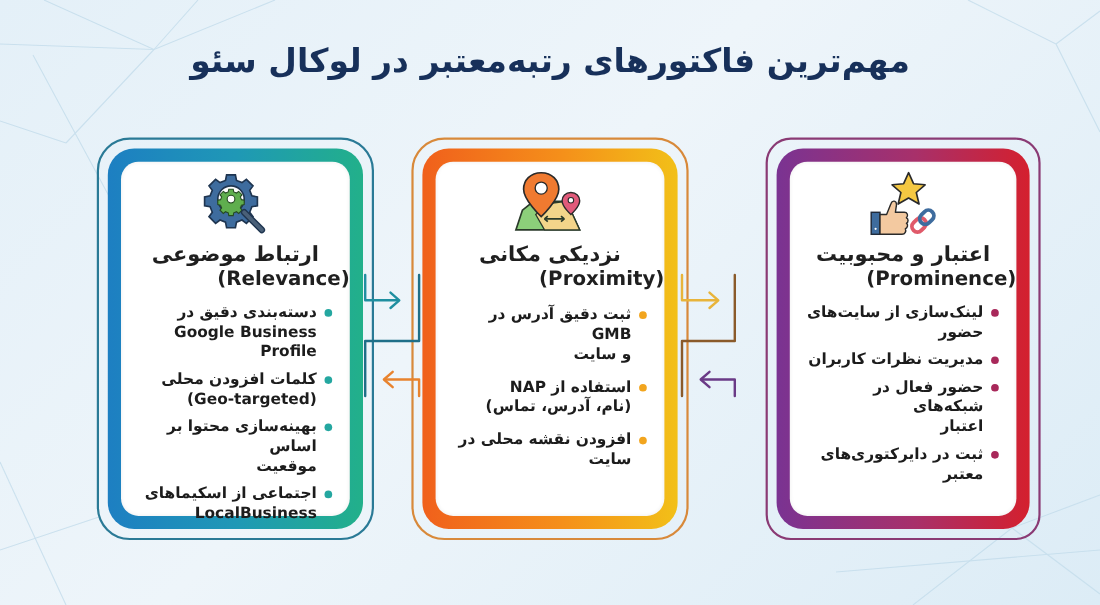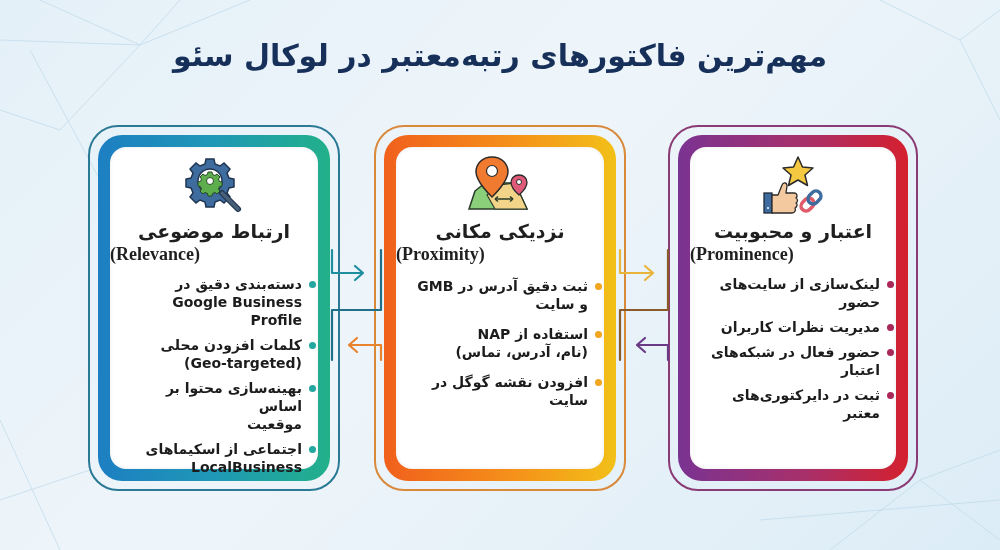--- a/index.html
+++ b/index.html
@@ -36,45 +36,44 @@
       padding-top: 8px;
       box-shadow: inset 0 0 4px rgba(0,0,0,0.08);
     }
     .icon-wrap { display: flex; justify-content: center; height: 62px; }
     .card-title {
       direction: rtl; text-align: center;
       font-size: 19px; font-weight: bold; color: #1f1f1f;
       margin-top: 2px; line-height: 24px;
     }
     .card-sub {
-      text-align: left;
+      text-align: right;
       font-size: 18px; font-weight: bold; color: #1f1f1f;
       line-height: 22px;
-      font-family: Liberation Serif, serif;
     }
     ul.items {
       list-style: none; direction: rtl;
-      margin-top: 10px; padding-right: 2px; padding-left: 8px;
+      margin-top: 10px; padding-right: 16px; padding-left: 8px;
     }
     ul.items li {
       position: relative;
       font-size: 14px; font-weight: bold; color: #1c1c1c;
       line-height: 18px;
       padding-right: 14px;
       margin-bottom: 7px;
     }
     ul.items li .dot {
       position: absolute; right: 0; top: 6px;
       width: 7px; height: 7px; border-radius: 50%;
       background: var(--dot);
     }
     ul.items li .line2 { display: block; }
     .c-left  { left: 88px;  width: 252px; --outline: #2a7a96; --grad: linear-gradient(90deg, #1d7fc2 0%, #1f98b6 50%, #22b08a 100%); --dot: #24a7a0; }
     .c-mid   { left: 374px; width: 252px; --outline: #d8893a; --grad: linear-gradient(90deg, #f0601c 0%, #f5901a 55%, #f2c018 100%); --dot: #f2a51e; }
-    .c-right { left: 668px; width: 250px; --outline: #8a3a74; --grad: linear-gradient(90deg, #7a3392 0%, #a8306a 55%, #d4202e 100%); --dot: #a8285a; }
+    .c-right { left: 696px; width: 250px; border-radius: 23px; --outline: #8a3a74; --grad: linear-gradient(90deg, #7a3392 0%, #a8306a 55%, #d4202e 100%); --dot: #a8285a; }
     .c-mid .panel ul.items { margin-top: 12px; }
     .c-mid ul.items li { margin-bottom: 12px; }
     .connectors { position: absolute; left: 0; top: 0; width: 1000px; height: 550px; pointer-events: none; }
   </style>
 </head>
 <body>
 
 <svg class="bg-lines" viewBox="0 0 1000 550">
   <g stroke="#c3dceb" stroke-width="1" fill="none" opacity="0.8">
     <line x1="0" y1="40" x2="140" y2="45"></line>
@@ -142,21 +141,21 @@
           <circle cx="27" cy="16" r="5.5" fill="#ffffff" stroke="#2a2a2a" stroke-width="1.2"></circle>
           <path d="M54,20 C49,20 46,23.5 46,27.5 C46,33 54,40 54,40 C54,40 62,33 62,27.5 C62,23.5 59,20 54,20 Z" fill="#e05a7a" stroke="#2a2a2a" stroke-width="1.3"></path>
           <circle cx="54" cy="27" r="2.5" fill="#ffffff" stroke="#2a2a2a" stroke-width="1"></circle>
         </svg>
       </div>
       <div class="card-title">نزدیکی مکانی</div>
       <div class="card-sub">(Proximity)</div>
       <ul class="items">
         <li><span class="dot"></span><span>ثبت دقیق آدرس در GMB</span><span class="line2">و سایت</span></li>
         <li><span class="dot"></span><span>استفاده از NAP</span><span class="line2">(نام، آدرس، تماس)</span></li>
-        <li><span class="dot"></span><span>افزودن نقشه گوگل در سایت</span></li>
+        <li><span class="dot"></span><span>افزودن نقشه محلی در سایت</span></li>
       </ul>
     </div>
   </div>
 </div>
 
 <div class="card c-right">
   <div class="ring">
     <div class="panel">
       <div class="icon-wrap">
         <svg width="70" height="62" viewBox="0 0 70 62">

